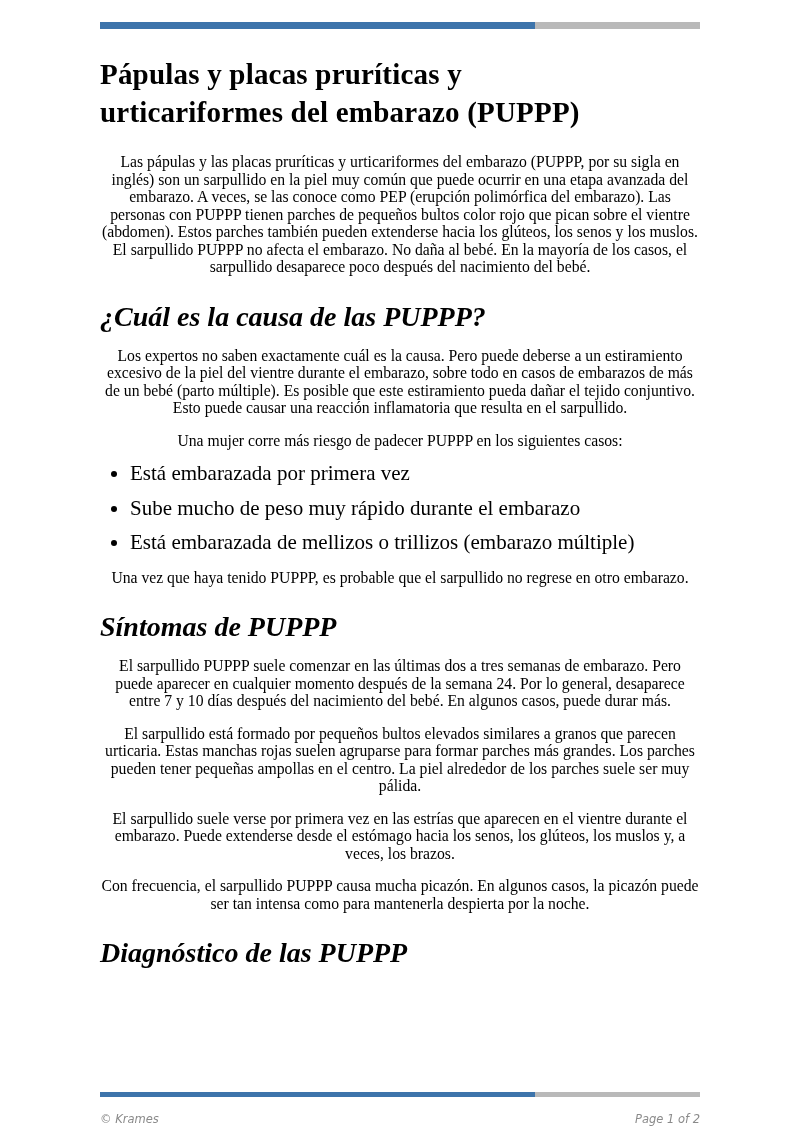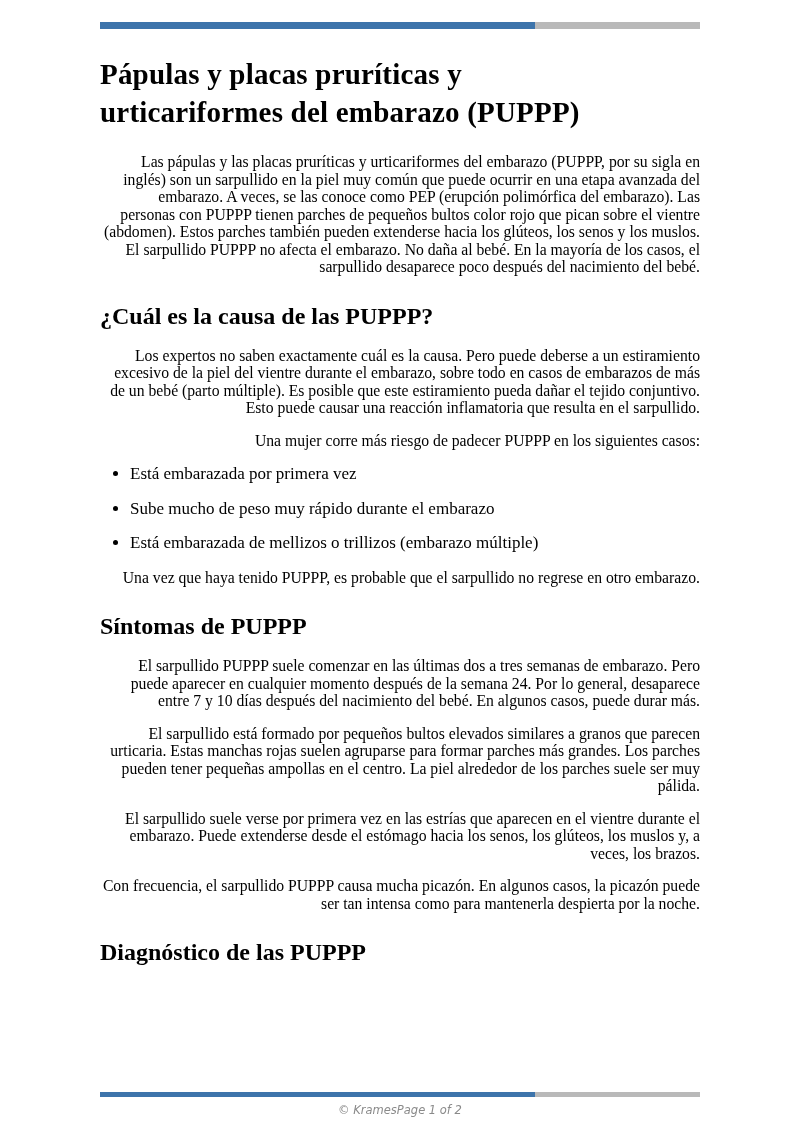--- a/index.html
+++ b/index.html
@@ -49,60 +49,61 @@
   h1.doc-title {
     font-size: 29px;
     line-height: 38px;
     font-weight: bold;
     margin: 26px 0 22px 0;
     white-space: pre-line;
     letter-spacing: 0.2px;
   }
   
   h2.section-heading {
-    font-size: 24px;
+    font-size: 28px;
     line-height: 27px;
     font-weight: bold;
     margin: 27px 0 17px 0;
+    font-style: italic;
   }
   
   p.body-text {
     font-size: 15.7px;
     line-height: 17.5px;
     margin: 0 0 15px 0;
-    text-align: right;
+    text-align: center;
   }
   ul.bullet-list {
     margin: 16px 0 17px 0;
     padding-left: 30px;
     list-style-type: disc;
   }
   ul.bullet-list li {
-    font-size: 17px;
+    font-size: 21px;
     line-height: 17.5px;
     margin-bottom: 17px;
   }
   ul.bullet-list li:last-child {
     margin-bottom: 16px;
   }
   
   .footer {
     position: absolute;
     left: 100px;
     top: 1092px;
     width: 600px;
   }
   .rule-bottom {
     height: 5px;
   }
   .rule-bottom .rule-blue, .rule-bottom .rule-gray { height: 5px; }
   .footer-text-row {
     display: flex;
-    justify-content: center;
-    margin-top: 6px;
+    justify-content: space-between;
+    margin-top: 15px;
     font-family: "DejaVu Sans", "Liberation Sans", sans-serif;
     font-style: italic;
     font-size: 11.5px;
     color: #8a8a8a;
   }
 </style>
 </head>
 <body>
 
 <div class="page">

